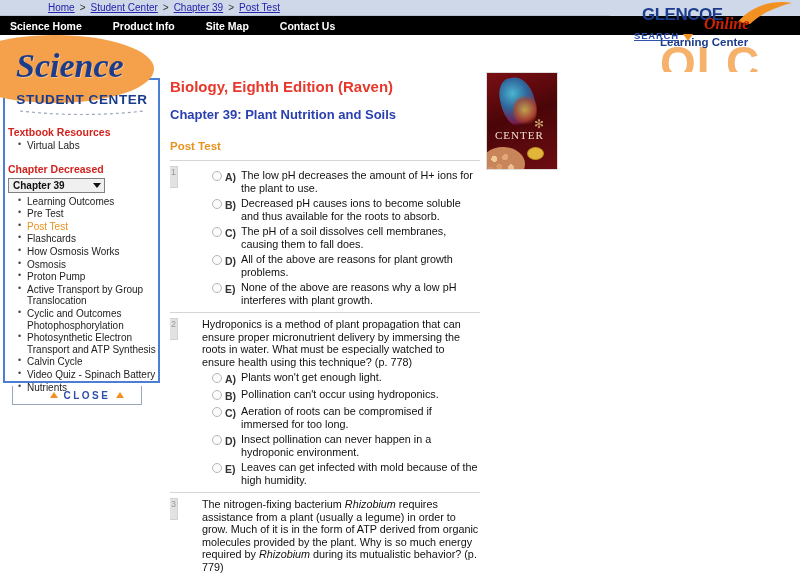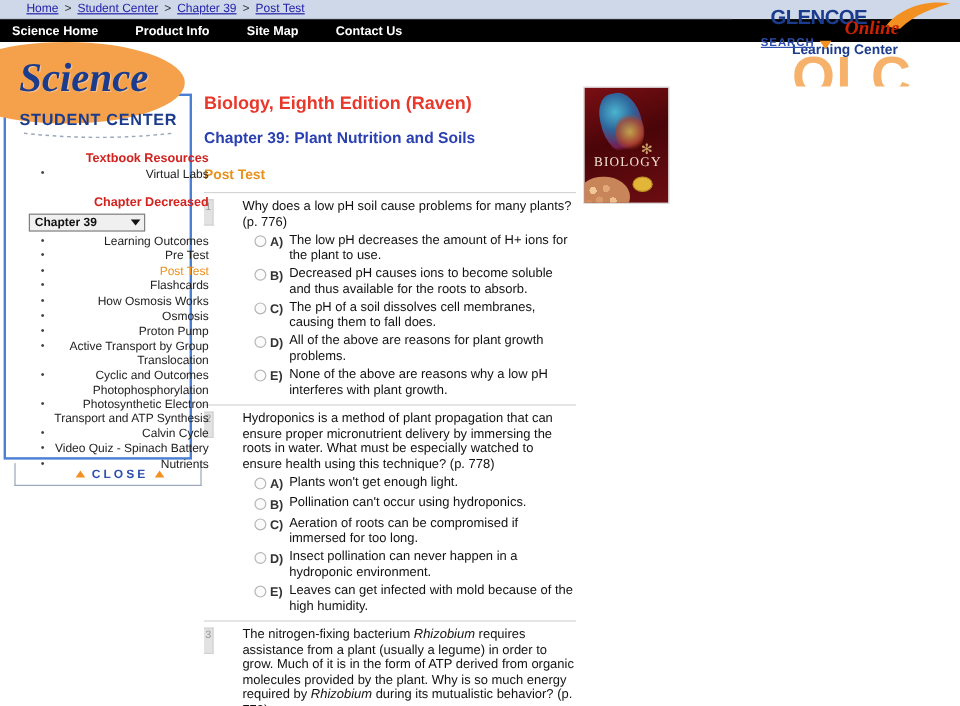--- a/index.html
+++ b/index.html
@@ -11,21 +11,21 @@
     background: #ffffff;
     font-family: "Liberation Sans", sans-serif;
   }
 
   
   .breadcrumb-bar {
     position: absolute; left: 0; top: 0;
     width: 800px; height: 16px;
     background: #cfd8e8;
     display: flex; align-items: center;
-    padding-left: 22px;
+    padding-left: 48px;
     font-size: 10px;
     color: #2a2a6a;
     border-bottom: 1px solid #b9c3d6;
   }
   .breadcrumb-bar a {
     color: #2222aa; text-decoration: underline;
     font-size: 10px; font-weight: 400;
     white-space: nowrap;
   }
   .bc-sep { margin: 0 5px; color: #333; font-size: 10px; }
@@ -147,24 +147,23 @@
     font-size: 13.5px; font-weight: bold;
     color: #1b3c8c;
     letter-spacing: 0.6px;
     z-index: 5;
   }
   .sc-underline {
     position: absolute; left: 18px; top: 110px;
     width: 128px; height: 6px; z-index: 5;
   }
   .side-body {
-    position: absolute; left: 24px; top: 126px;
+    position: absolute; left: 8px; top: 126px;
     width: 150px;
     z-index: 5;
-    text-align: right;
   }
   .side-heading {
     font-size: 10.5px; font-weight: bold;
     color: #d2231f;
     margin: 0 0 2px 0;
   }
   .side-heading.second { margin-top: 11px; }
   ul.side-list {
     list-style: none;
     margin: 0 0 0 10px; padding: 0;
@@ -201,21 +200,21 @@
   .chapter-select .caret {
     width: 0; height: 0;
     border-left: 4px solid transparent;
     border-right: 4px solid transparent;
     border-top: 5px solid #111;
   }
 
   
   .close-bar {
     position: absolute; left: 12px; top: 386px;
-    width: 156px; height: 19px;
+    width: 130px; height: 19px;
     background: #ffffff;
     border-left: 1px solid #9aa6bb;
     border-right: 1px solid #9aa6bb;
     border-bottom: 1px solid #9aa6bb;
     display: flex; align-items: center; justify-content: center;
     z-index: 4; cursor: pointer; padding-left: 20px;
   }
   .close-text {
     font-size: 10px; font-weight: bold;
     color: #2f4fae; letter-spacing: 2.5px;
@@ -438,33 +437,32 @@
 <div class="close-bar">
   <span class="close-tri"></span>
   <span class="close-text">CLOSE</span>
   <span class="close-tri"></span>
 </div>
 
 <div class="book-cover">
   <div class="bc-blob"></div>
   <div class="bc-blob2"></div>
   <div class="bc-dragon">✻</div>
-  <div class="bc-title">BIOLOGY</div>
+  <div class="bc-title">CENTER</div>
   <div class="bc-seal"></div>
   <div class="bc-cells"></div>
 </div>
 
 <div class="main">
   <div class="book-title">Biology, Eighth Edition (Raven)</div>
   <div class="chapter-title">Chapter 39: Plant Nutrition and Soils</div>
   <div class="post-test-label">Post Test</div>
   <div id="questions-container">
       <div class="qblock">
         <div class="qnum">1</div>
-        <div class="qtext">Why does a low pH soil cause problems for many plants? (p. 776)</div>
         <ul class="answers">
           <li>
             <span class="radio"></span>
             <span class="alabel">A)</span>
             <span class="atext">The low pH decreases the amount of H+ ions for the plant to use.</span>
           </li>
           <li>
             <span class="radio"></span>
             <span class="alabel">B)</span>
             <span class="atext">Decreased pH causes ions to become soluble and thus available for the roots to absorb.</span>

